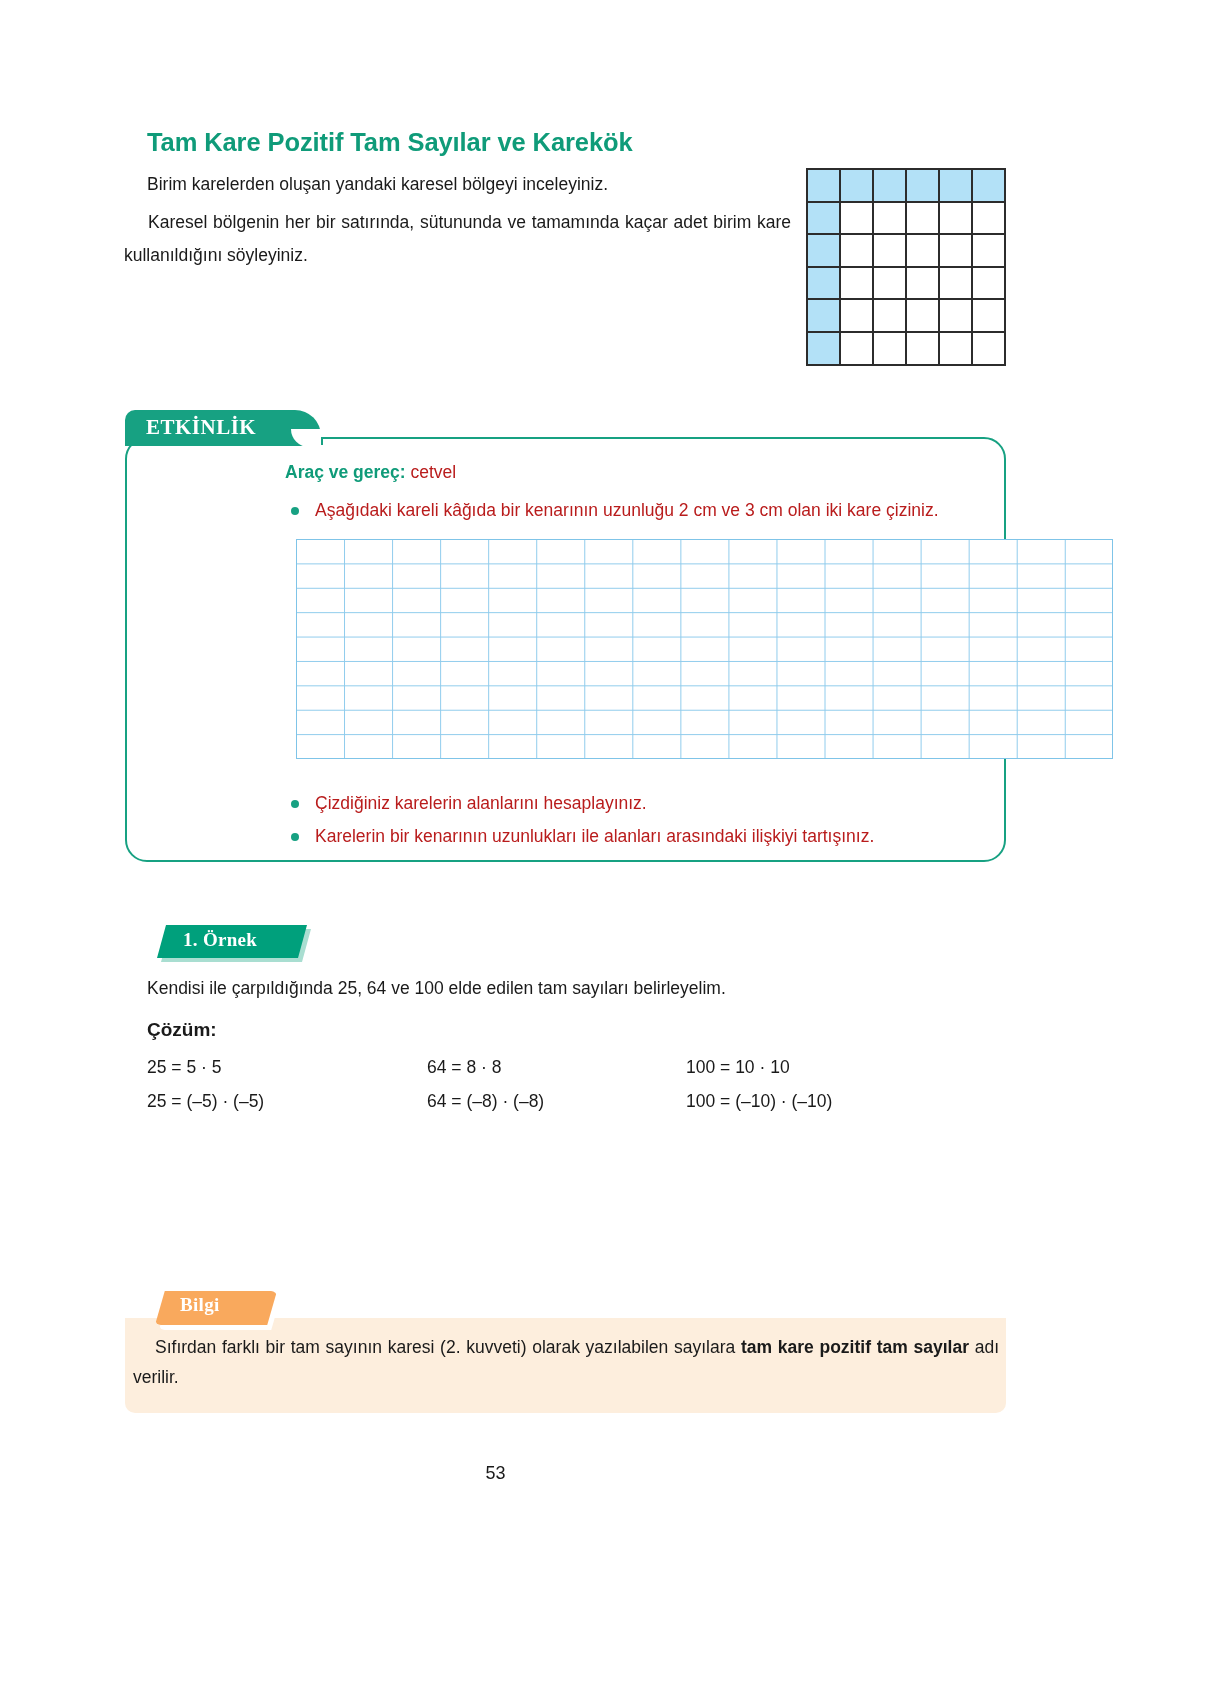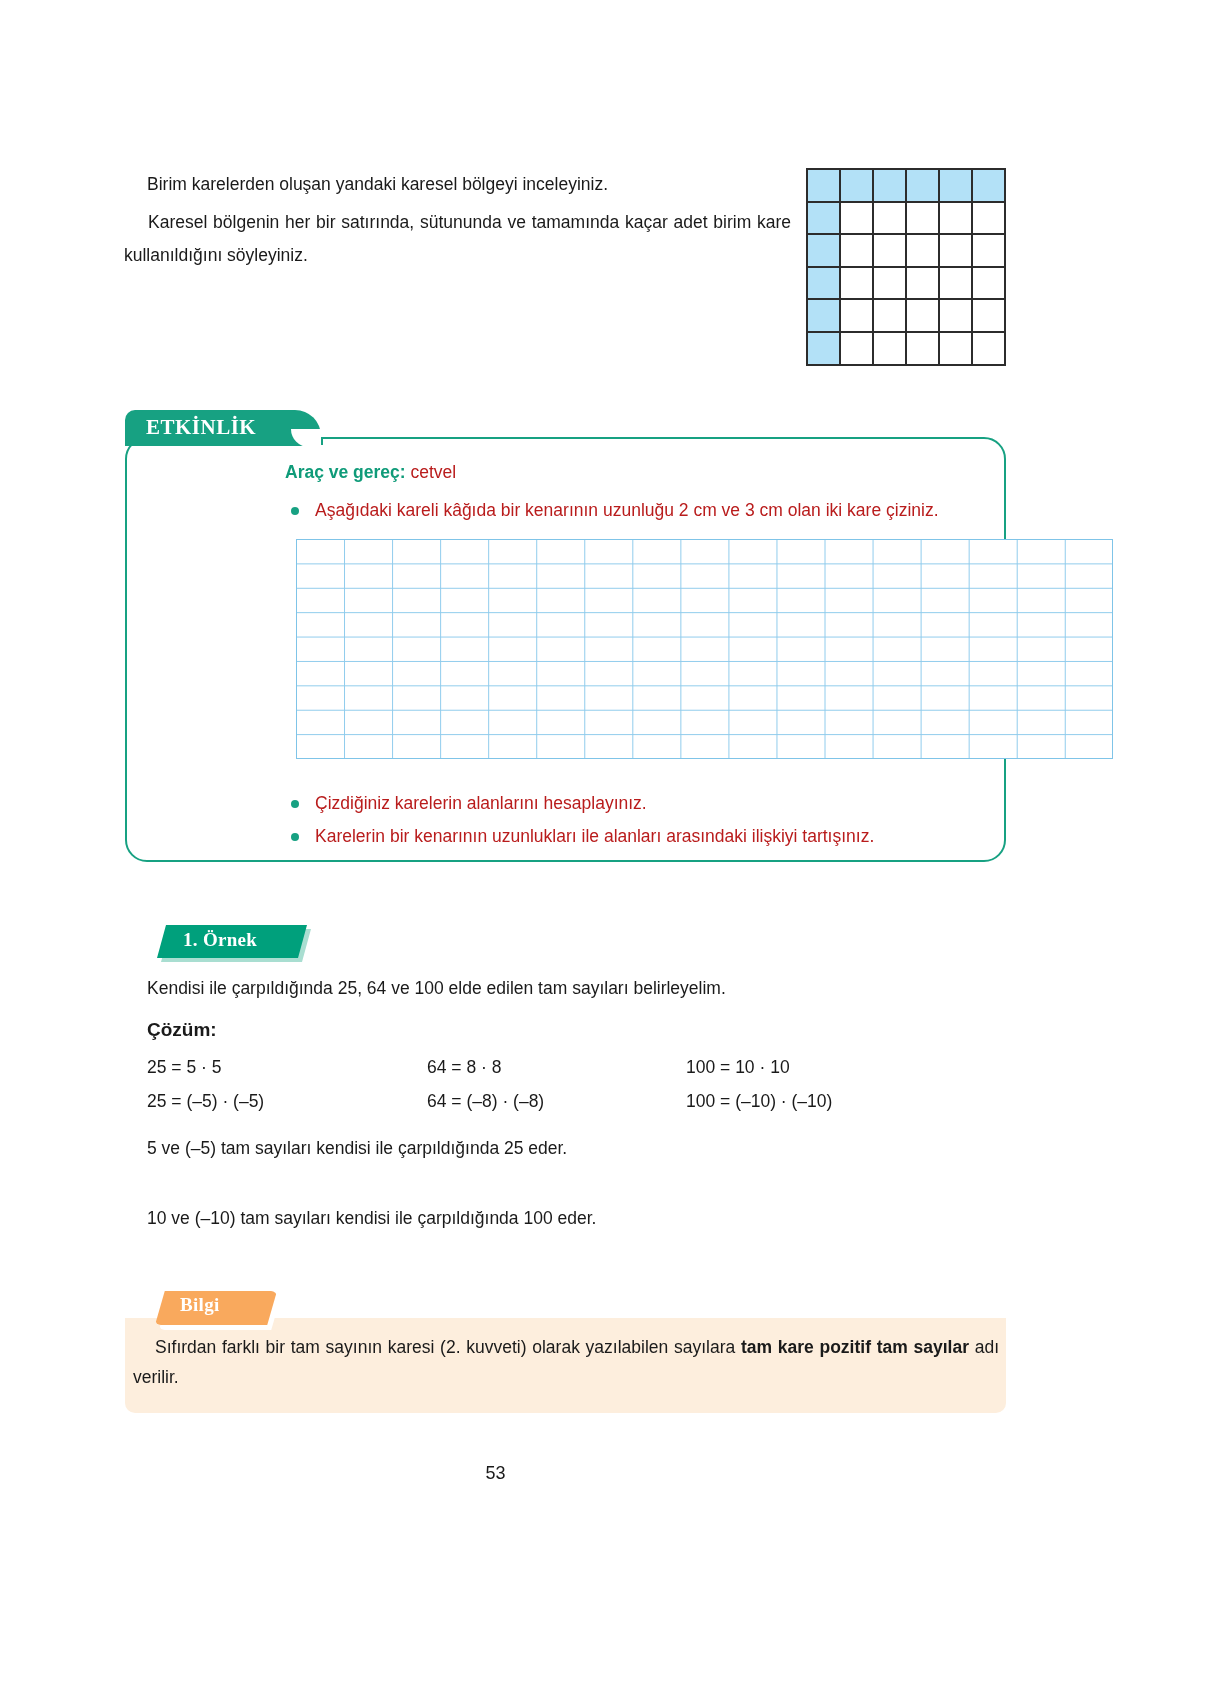--- a/index.html
+++ b/index.html
@@ -337,20 +337,21 @@
     text-align: center;
     font-size: 18px;
     color: #1a1a1a;
   }
 </style>
 </head>
 <body>
 
 <div class="page">
 
+  <div class="section-title">Tam Kare Pozitif Tam Sayılar ve Karekök</div>
 
   <div class="intro-1">Birim karelerden oluşan yandaki karesel bölgeyi inceleyiniz.</div>
   <div class="intro-2">Karesel bölgenin her bir satırında, sütununda ve tamamında kaçar adet birim kare kullanıldığını söyleyiniz.</div>
 
   <div class="unit-grid" id="unit-grid" style="grid-template-columns: repeat(6, 33px); grid-template-rows: repeat(6, 32.6px);">
       <div class="cell hl"></div>
       <div class="cell hl"></div>
       <div class="cell hl"></div>
       <div class="cell hl"></div>
       <div class="cell hl"></div>
@@ -421,22 +422,20 @@
   <div class="ex-solution-label">Çözüm:</div>
 
   <div class="eq" style="left:147px; top:1057px;">25 = 5 · 5</div>
   <div class="eq" style="left:427px; top:1057px;">64 = 8 · 8</div>
   <div class="eq" style="left:686px; top:1057px;">100 = 10 · 10</div>
 
   <div class="eq" style="left:147px; top:1091px;">25 = (–5) · (–5)</div>
   <div class="eq" style="left:427px; top:1091px;">64 = (–8) · (–8)</div>
   <div class="eq" style="left:686px; top:1091px;">100 = (–10) · (–10)</div>
 
-  <div class="conc" style="top:1138px;">5 ve (–5) tam sayıları kendisi ile çarpıldığında 25 eder.</div>
-  <div class="conc" style="top:1208px;">10 ve (–10) tam sayıları kendisi ile çarpıldığında 100 eder.</div>
 
   <div class="info-wrap">
     <div class="info-box"></div>
     <div class="info-shadow"></div>
     <div class="info-tab"></div>
     <div class="info-tab-label">Bilgi</div>
     <div class="info-text">
       <span>Sıfırdan farklı bir tam sayının karesi (2. kuvveti) olarak yazılabilen sayılara </span><b>tam kare pozitif tam sayılar</b><span> adı verilir.</span>
     </div>
   </div>

